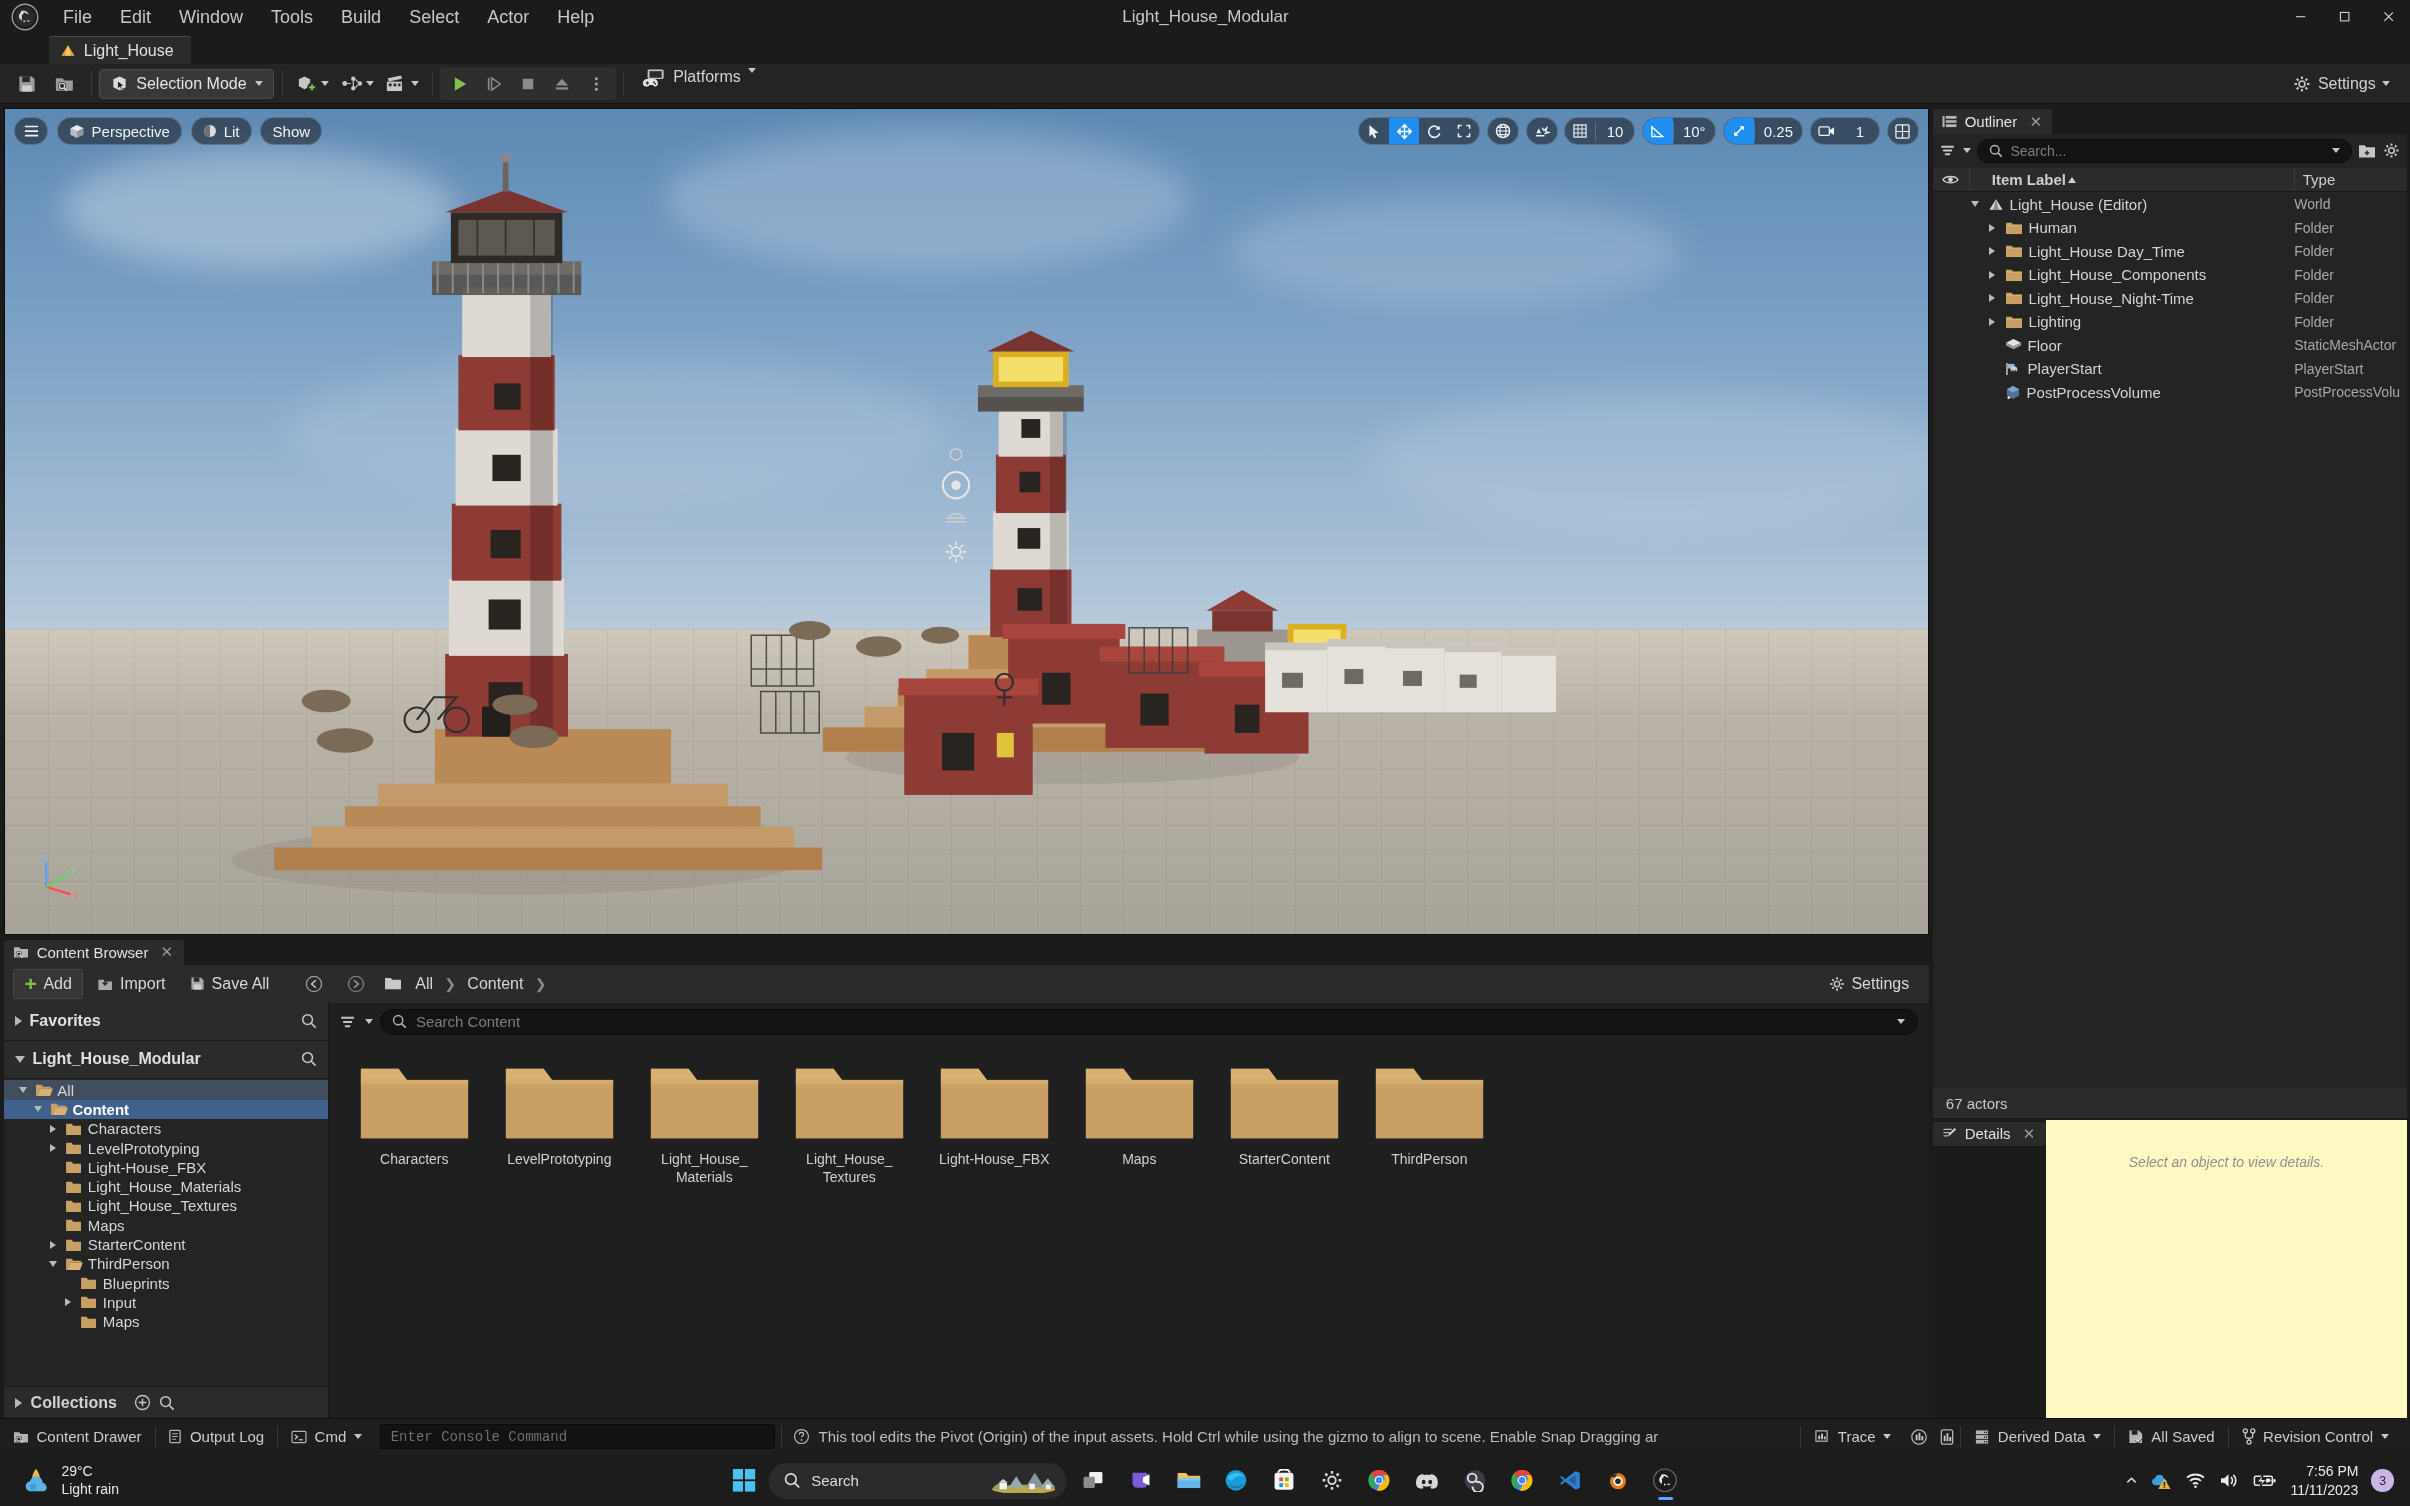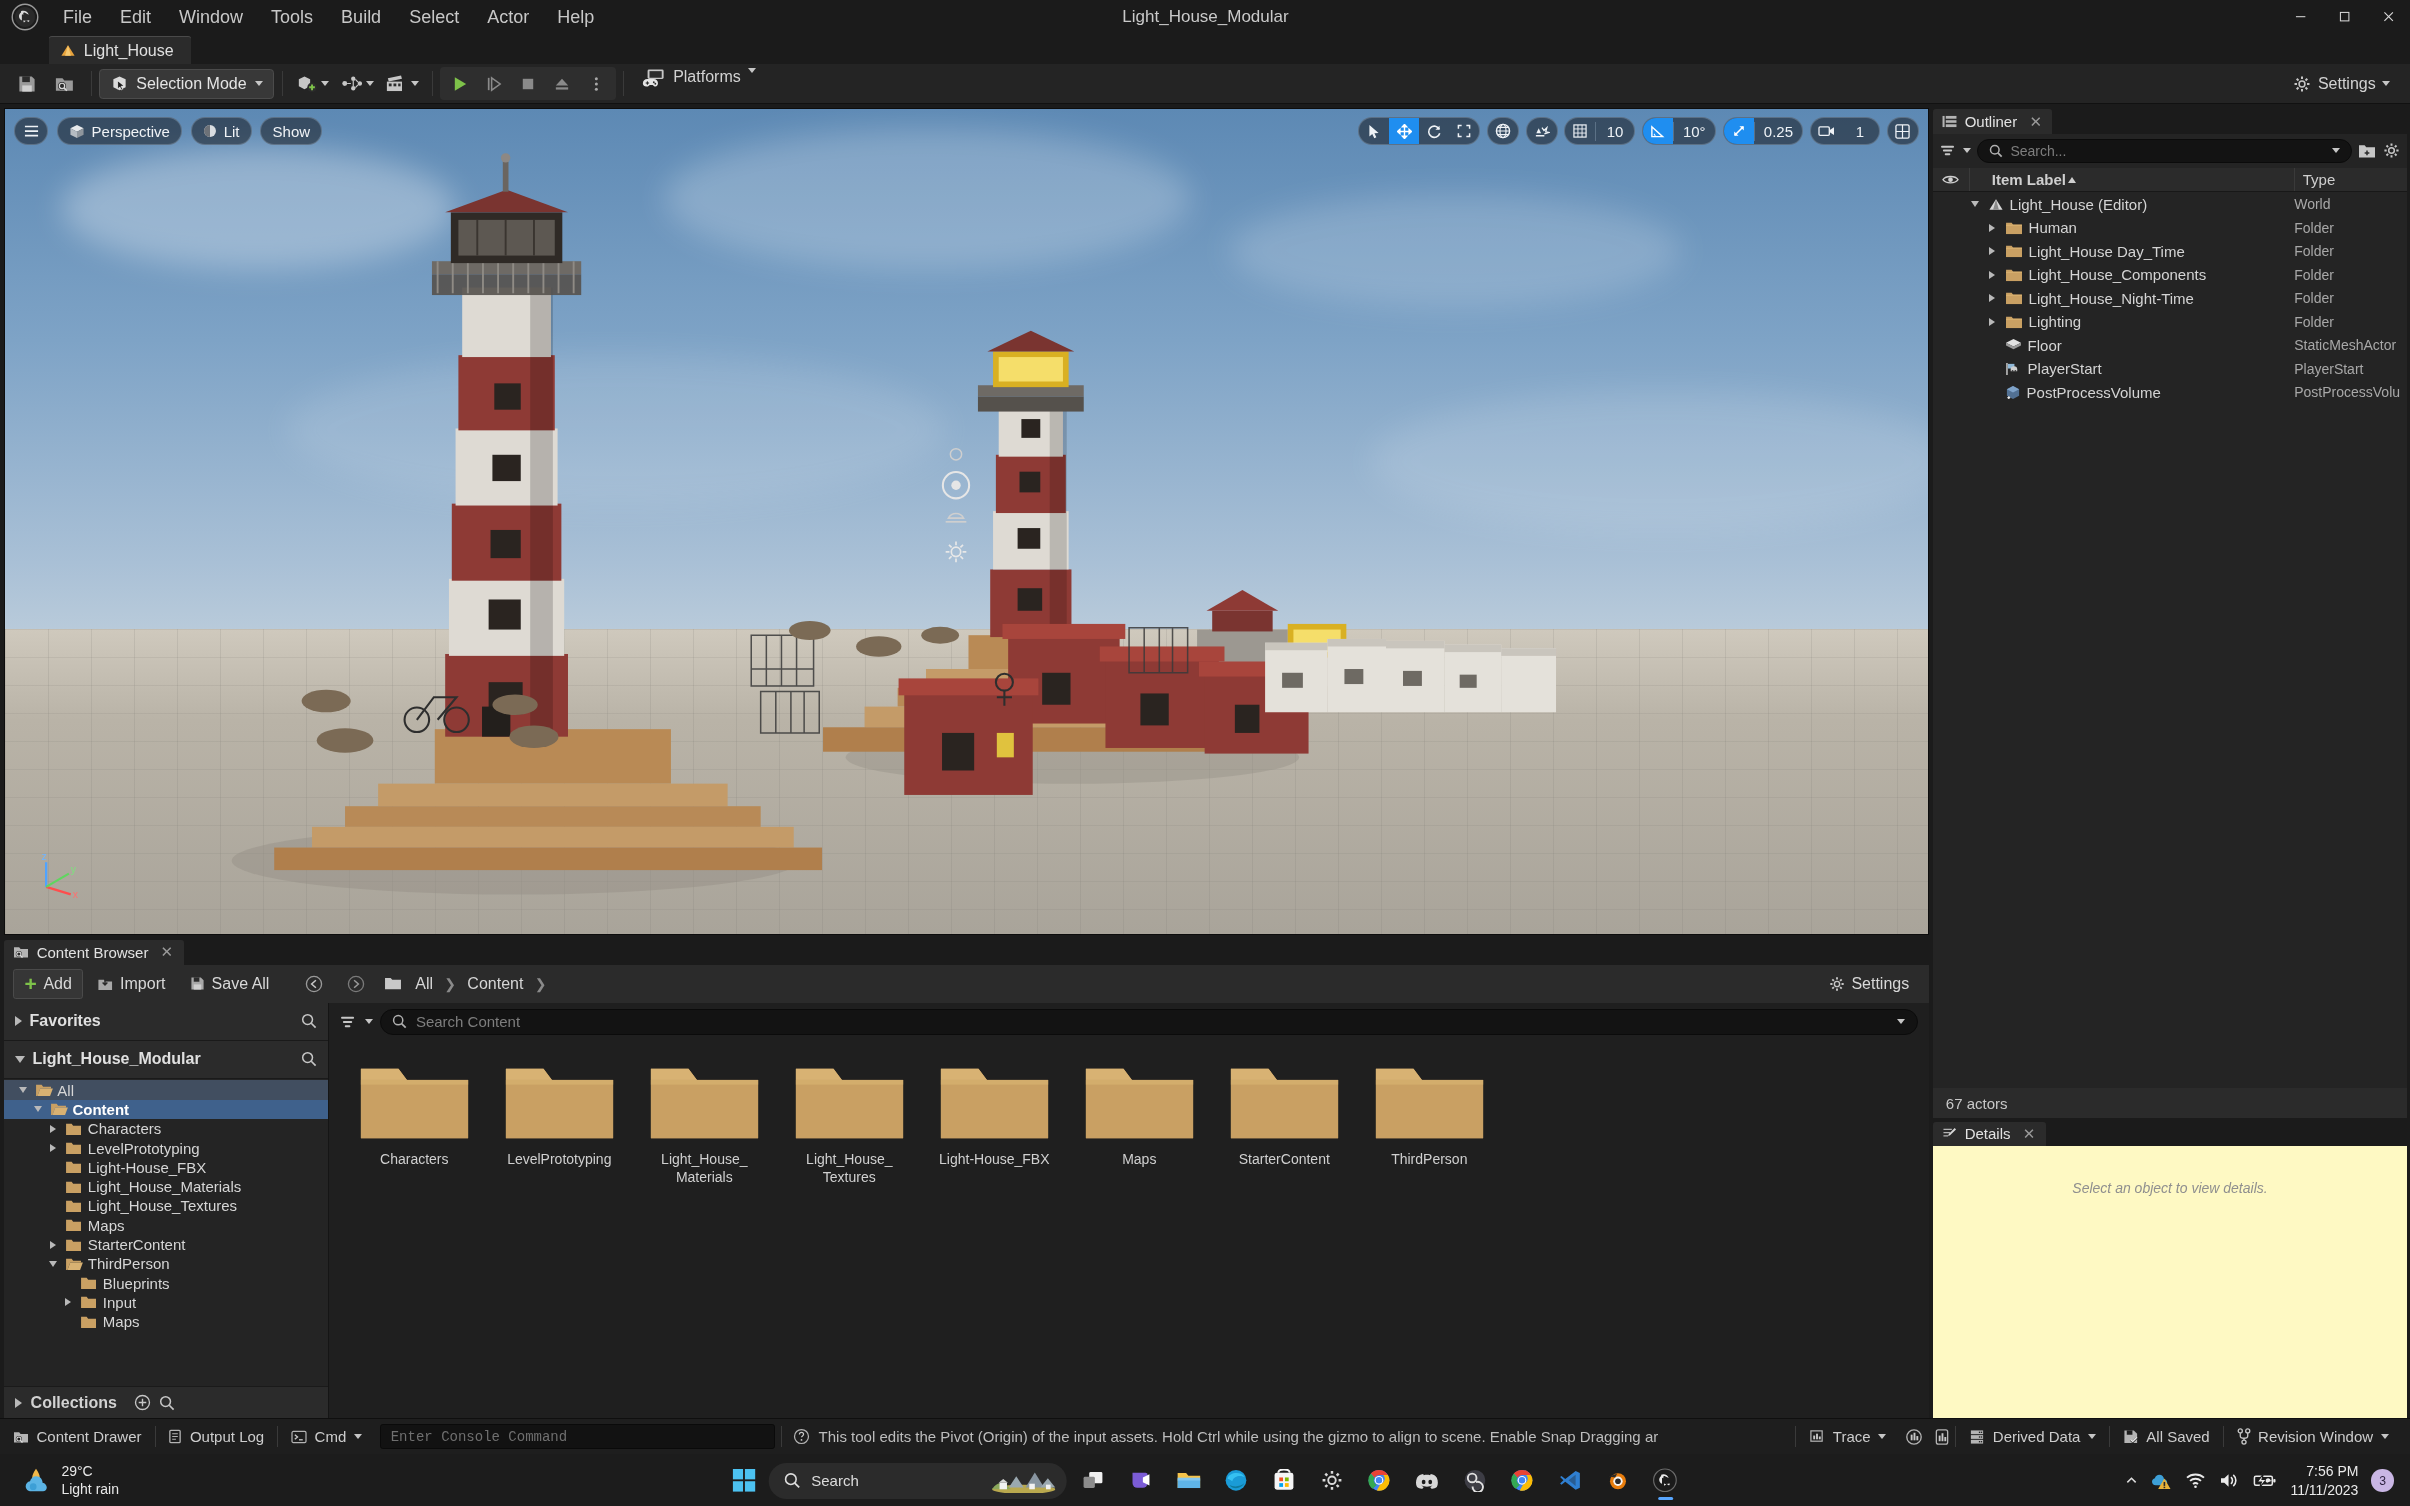--- a/index.html
+++ b/index.html
@@ -119,21 +119,21 @@
     border-bottom:0.9px solid #181818; flex:0 0 24.5px; }
   .ol-head .c1 { width:36px; display:flex; align-items:center; justify-content:center; }
   .ol-head .c2 { flex:1; display:flex; align-items:center; gap:2px; padding-left:22px; border-left:0.9px solid #3a3a3a; height:100%;font-weight:bold; }
   .ol-head .c3 { width:113px; padding-left:7.5px; border-left:0.9px solid #3a3a3a; height:100%; display:flex; align-items:center; }
   .ol-body { flex:1; background:#242424; overflow:hidden; }
   .olrow { height:23.5px; display:flex; align-items:center; font-size:15px; color:#d4d4d4; }
   .olrow .lbl { flex:1; display:flex; align-items:center; gap:5.6px; min-width:0; }
   .olrow .typ { width:113px; color:#a8a8a8; font-size:14px; white-space:nowrap; overflow:hidden; }
   .ol-footer { height:30px; background:#2b2b2b; display:flex; align-items:center; padding:0 13px; font-size:15px;
     color:#c8c8c8; flex:0 0 30px; }
-  .details { height:298px; flex:0 0 298px; display:flex; flex-direction:column; margin-top:1.9px; }
+  .details { height:298px; flex:0 0 298px; display:flex; flex-direction:row; margin-top:1.9px; }
   .det-body { flex:1; background:#fef9c3; display:flex; align-items:flex-start; justify-content:center; padding-top:34px; }
   .det-empty { font-size:14px; color:#8f8f8f; font-style:italic; }
 
   
   .statusbar { height:36px; background:#1e1e1e; display:flex; align-items:center; flex:0 0 36px; border-top:0.9px solid #0f0f0f; }
   .sb-btn { height:36px; display:flex; align-items:center; gap:7.5px; padding:0 13px; font-size:15px; color:#cdcdcd; }
   .sb-sep { width:0.9px; height:21px; background:#3a3a3a; }
   .cmdbox { width:395px; height:24.5px; background:#121212; border:0.9px solid #0a0a0a; border-radius:2.8px; display:flex; align-items:center; padding:0 9.4px; margin:0 5.6px; }
   .cmdbox input { flex:1;background:transparent;border:none;outline:none;color:#cfcfcf;font-size:14px;font-family:"Liberation Mono",monospace; }
   .cmdbox input::placeholder { color:#6f6f6f; }
@@ -1367,21 +1367,21 @@
     <div class="sb-sep"></div>
     <div class="sb-btn">
       <span>
         <svg width="14" height="17" viewBox="0 0 15 18">
             <circle cx="3.5" cy="3" r="2.2" fill="none" stroke="#c8c8c8" stroke-width="1.4"></circle>
         <circle cx="11.5" cy="3" r="2.2" fill="none" stroke="#c8c8c8" stroke-width="1.4"></circle>
         <circle cx="7.5" cy="15" r="2.2" fill="none" stroke="#c8c8c8" stroke-width="1.4"></circle>
         <path d="M3.5 5.2v3.3c0 2 1.6 2.4 4 2.4M11.5 5.2v3.3c0 2-1.6 2.4-4 2.4M7.5 11v1.8" fill="none" stroke="#c8c8c8" stroke-width="1.4"></path>
           </svg>
         </span>
-      <span>Revision Window</span>
+      <span>Revision Control</span>
       <span class="chev"></span>
       </div>
     <div style="width:9.4px"></div>
   </div>
 
   <div class="taskbar">
     <div class="weather">
       <span>
         <svg width="30" height="30" viewBox="0 0 32 32">
           <path d="M16 3 C18.5 7 20 9.5 20 12 a4 4 0 0 1 -8 0 C12 9.5 13.5 7 16 3z" fill="#f0b84a"></path>

